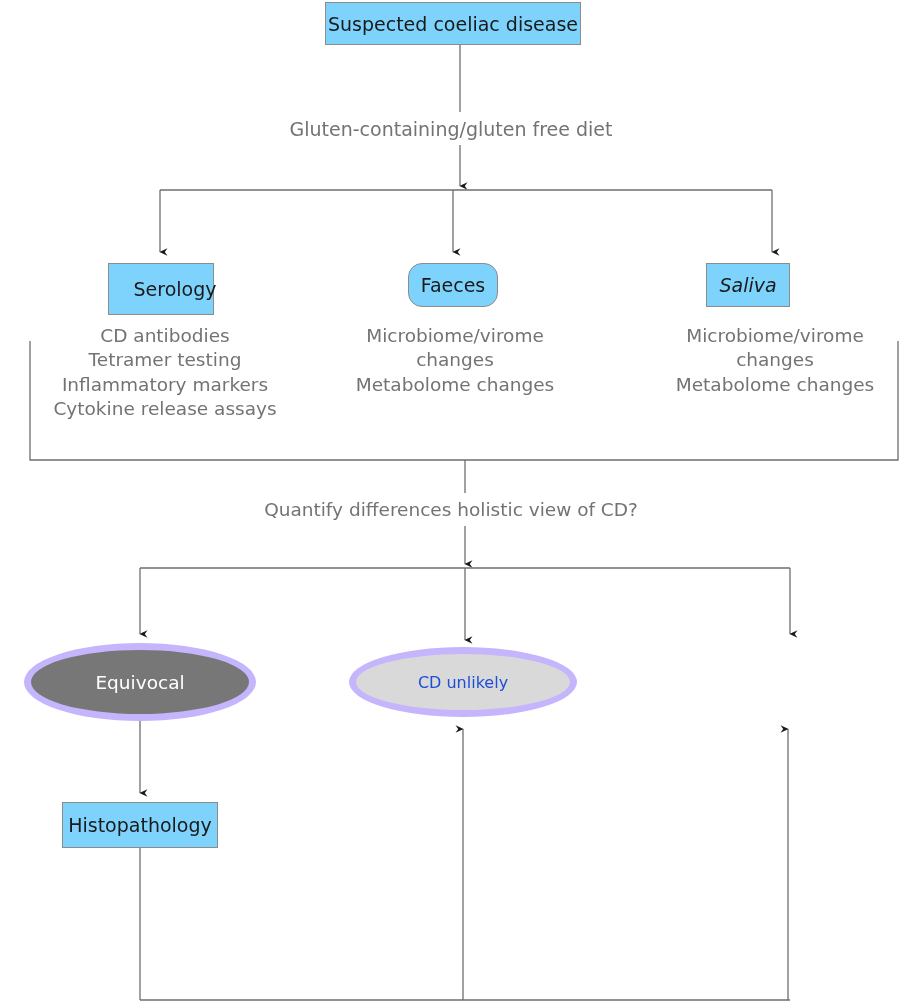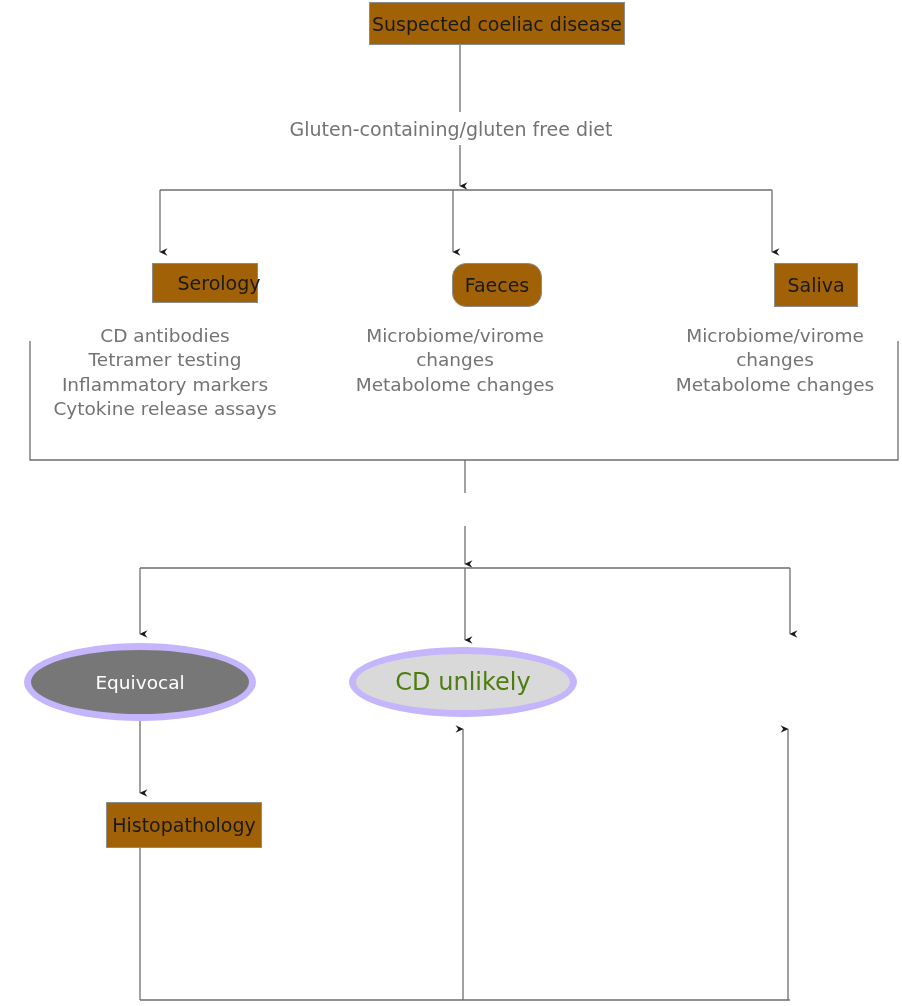--- a/index.html
+++ b/index.html
@@ -21,27 +21,26 @@
     position: absolute;
     left: 0;
     top: 0;
     width: 902px;
     height: 1006px;
   }
   .node-box {
     position: absolute;
     box-sizing: border-box;
     border: 1px solid #8c8c8c;
-    background: #a16207;
+    background: #7dd3fc;
     display: flex;
     align-items: center;
     justify-content: center;
     color: #1a1a1a;
     z-index: 3;
-    margin-left: 44px;
   }
   .label {
     position: absolute;
     color: #737373;
     text-align: center;
     z-index: 3;
     line-height: 1.32;
     white-space: pre-line;
     background: transparent;
   }
@@ -54,32 +53,32 @@
     align-items: center;
     justify-content: center;
     z-index: 3;
   }
   .ellipse-node span { pointer-events: none; }
 
   
   #box-suspected { left: 325px; top: 2px; width: 256px; height: 43px; font-size: 19px; }
   #lbl-diet      { left: 251px; top: 117px; width: 400px; font-size: 19px; }
 
-  #box-serology { left: 108px; top: 263px; width: 106px; height: 40px; font-size: 19px; padding-left: 28px; }
+  #box-serology { left: 108px; top: 263px; width: 106px; height: 52px; font-size: 19px; padding-left: 28px; }
   #box-faeces   { left: 408px; top: 263px; width: 90px;  height: 44px; font-size: 19px; border-radius: 14px; }
-  #box-saliva   { left: 730px; top: 263px; width: 84px;  height: 44px; font-size: 19px; }
+  #box-saliva   { left: 706px; top: 263px; width: 84px;  height: 44px; font-size: 19px; font-style: italic; }
 
   #lbl-serology-detail { left: 20px;  top: 324px; width: 290px; font-size: 18.5px; }
   #lbl-faeces-detail   { left: 330px; top: 324px; width: 250px; font-size: 18.5px; }
   #lbl-saliva-detail   { left: 650px; top: 324px; width: 250px; font-size: 18.5px; }
 
   #lbl-quantify { left: 251px; top: 498px; width: 400px; font-size: 18.5px; }
 
   #ell-equivocal  { left: 24px;  top: 643px; width: 232px; height: 78px; background: #777777; color: #ffffff; font-size: 18.5px; }
-  #ell-unlikely   { left: 349px; top: 647px; width: 228px; height: 70px; background: #d9d9d9; color: #4d7c0f; font-size: 24px; }
+  #ell-unlikely   { left: 349px; top: 647px; width: 228px; height: 70px; background: #d9d9d9; color: #1d4ed8; font-size: 16px; }
   #ell-likely     { left: 674px; top: 643px; width: 228px; height: 78px; background: #545454; color: #ffffff; font-size: 18.5px; }
 
   #box-histo { left: 62px; top: 802px; width: 156px; height: 46px; font-size: 19px; }
   #lbl-histo-detail { left: 0px; top: 898px; width: 280px; font-size: 18.5px; }
 </style>
 </head>
 <body>
 
 <div id="flow">
 
@@ -144,20 +143,21 @@
 Tetramer testing
 Inflammatory markers
 Cytokine release assays</div>
   <div class="label" id="lbl-faeces-detail">Microbiome/virome
 changes
 Metabolome changes</div>
   <div class="label" id="lbl-saliva-detail">Microbiome/virome
 changes
 Metabolome changes</div>
 
+  <div class="label" id="lbl-quantify">Quantify differences  holistic view of CD?</div>
 
   <div class="ellipse-node" id="ell-equivocal">
     <span>Equivocal</span>
   </div>
   <div class="ellipse-node" id="ell-unlikely">
     <span>CD unlikely</span>
   </div>
 
   <div class="node-box" id="box-histo">
     <span>Histopathology</span>

